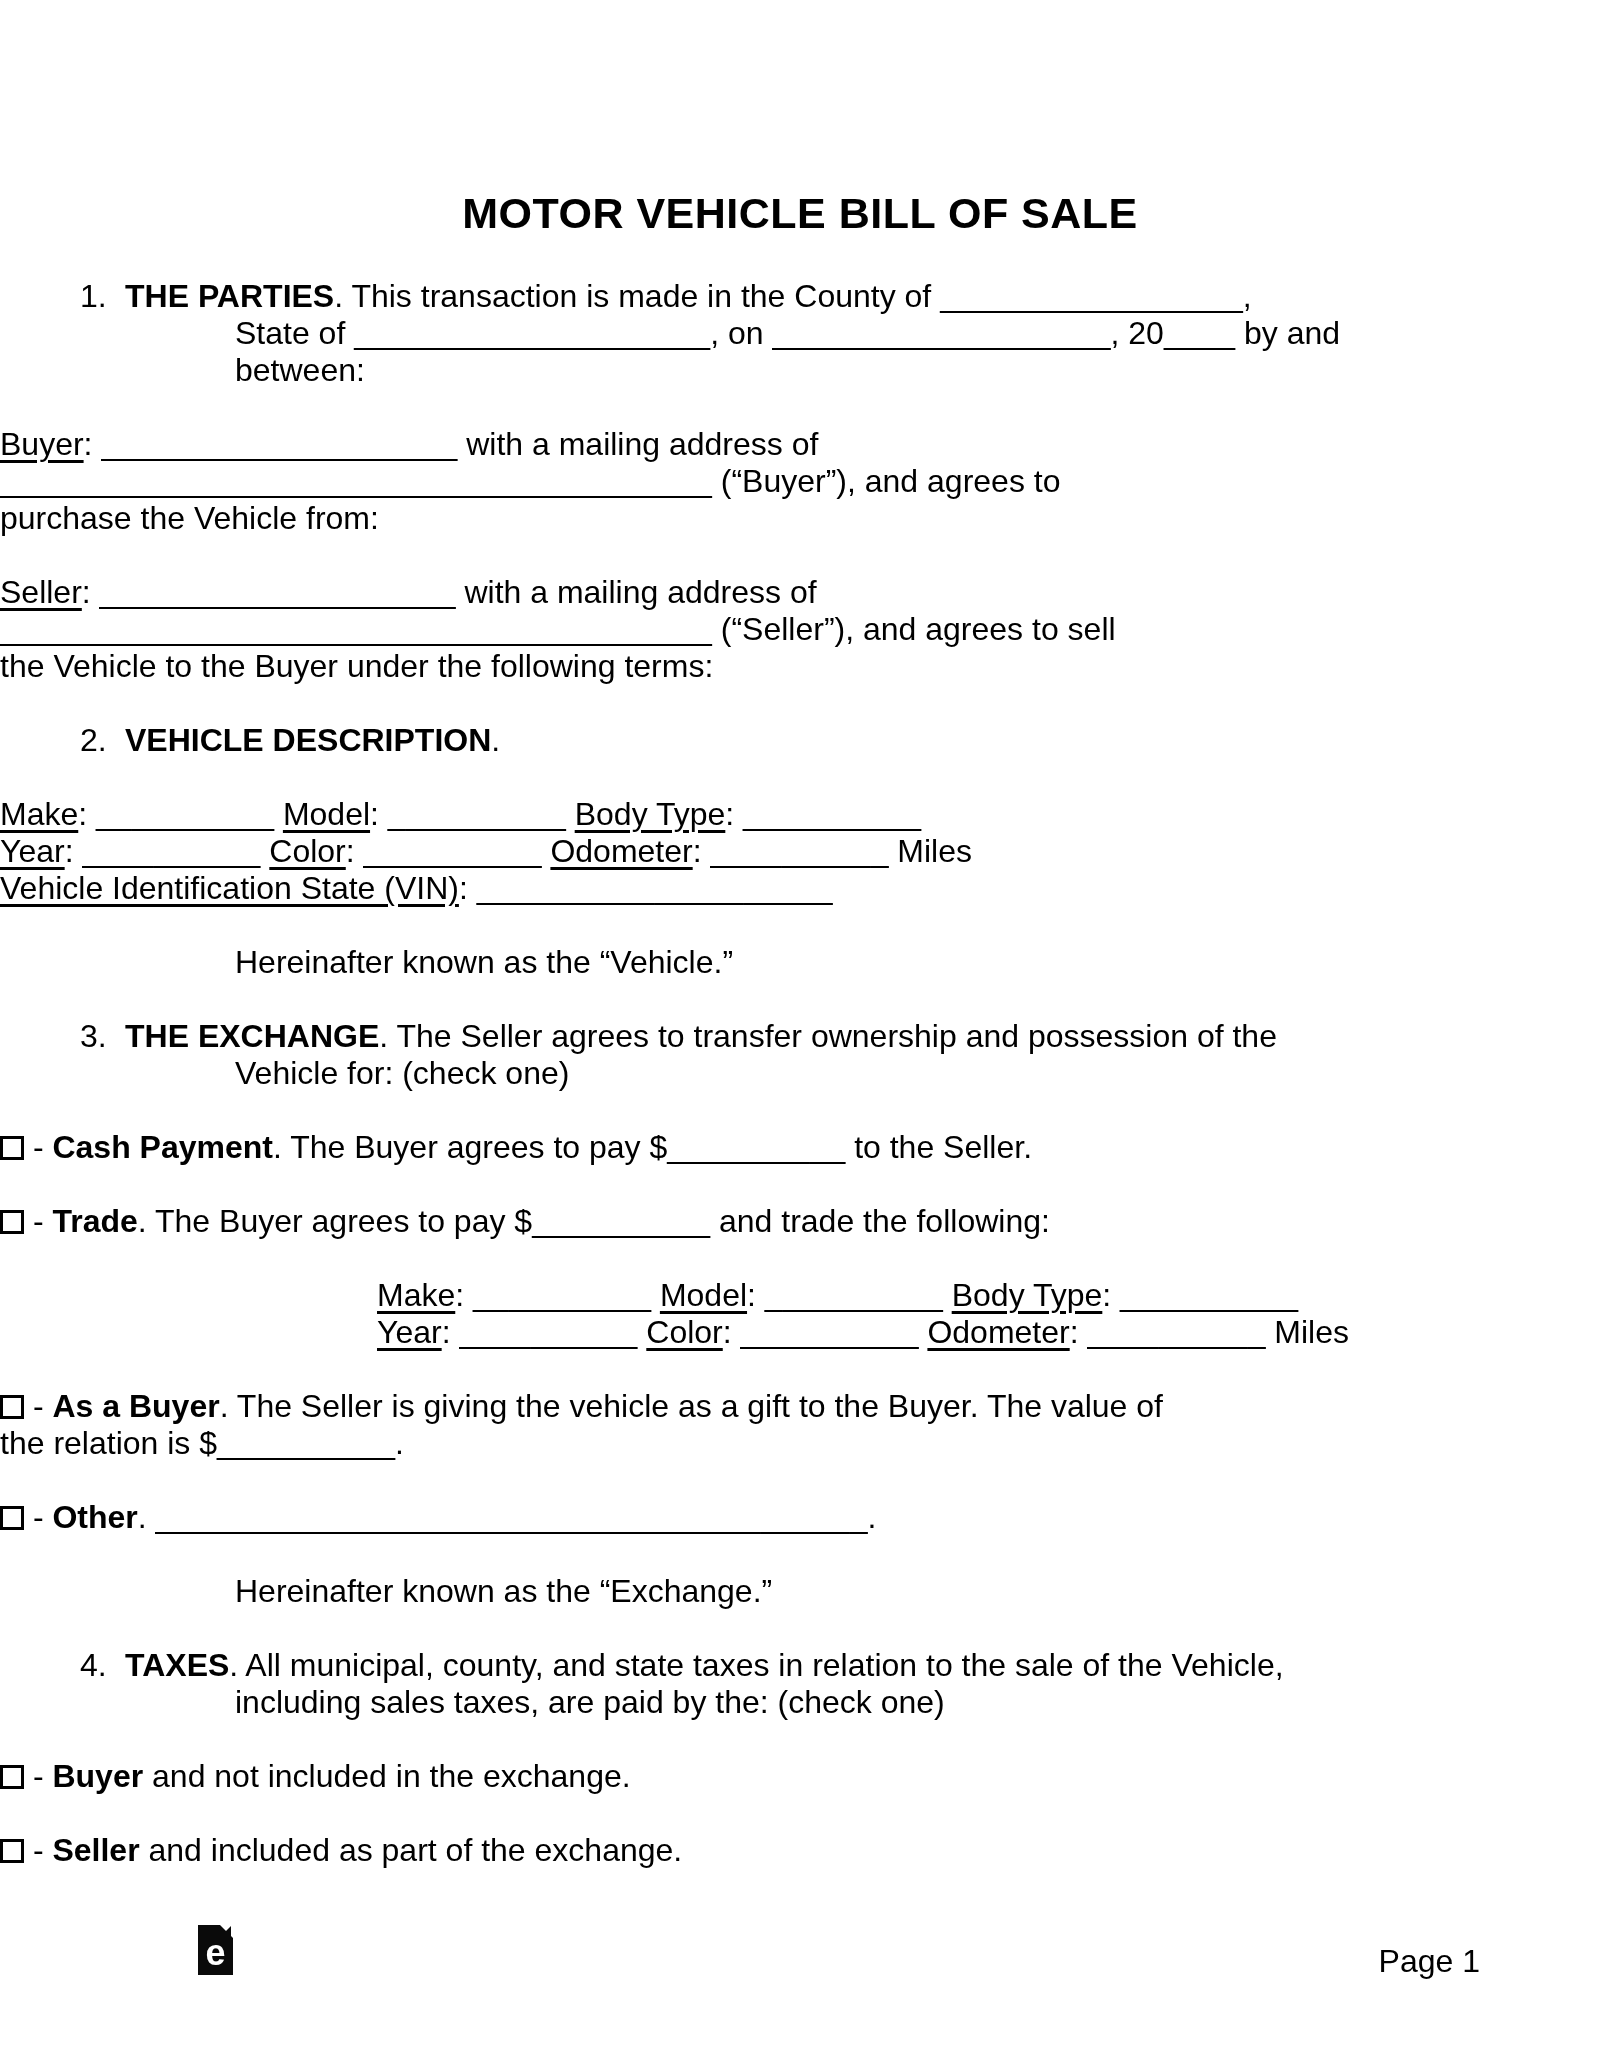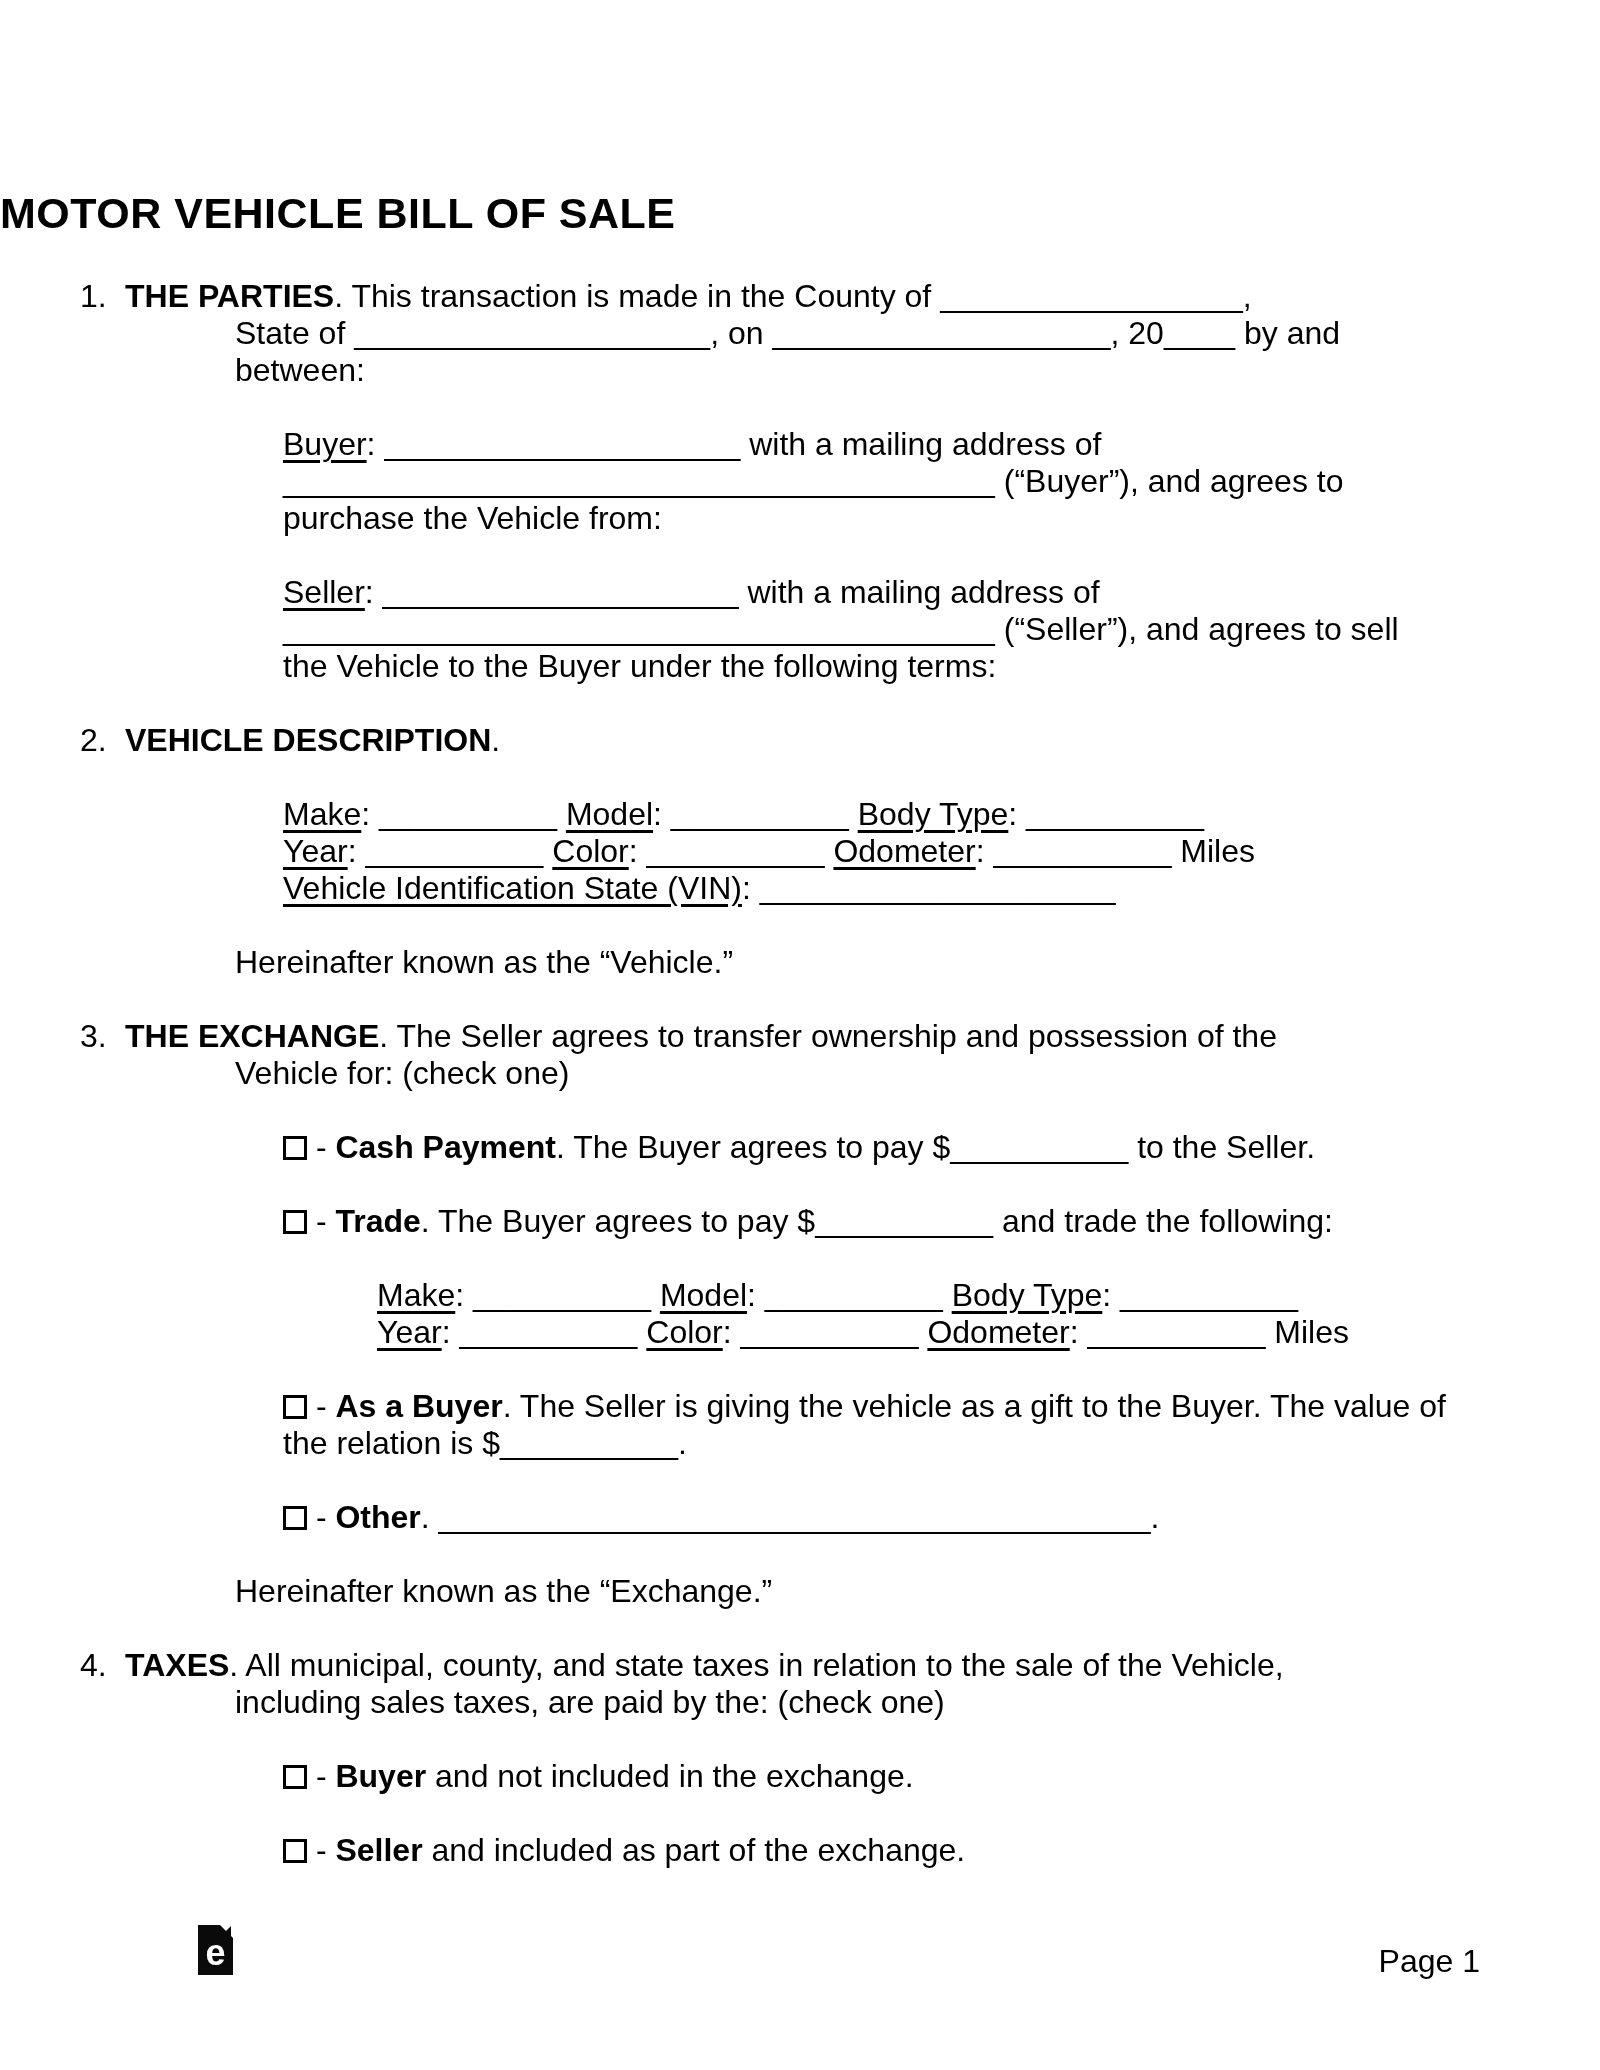--- a/index.html
+++ b/index.html
@@ -4,28 +4,28 @@
 <style>
   * { margin:0; padding:0; box-sizing:border-box; }
   html, body { background:#ffffff; }
   body {
     width:1600px; height:2070px; position:relative; overflow:hidden;
     font-family:"Liberation Sans", sans-serif; color:#000;
   }
   .page { position:absolute; left:0; top:0; width:1600px; height:2070px; background:#fff; }
   .doc-title {
     position:absolute; top:190px; left:0; width:1600px;
-    font-weight:bold; font-size:43px; line-height:46px;
+    text-align:center; font-weight:bold; font-size:43px; line-height:46px;
     letter-spacing:0.5px; white-space:pre;
   }
   #doc-body { position:absolute; top:278px; left:0; width:1600px; }
   .ln { font-size:32px; line-height:37px; height:37px; white-space:pre; }
   .ind-num  { padding-left:80px; }
   .ind-main { padding-left:235px; }
-  .ind-sub  { padding-left:283px; }
+  .ind-sub  { }
   .ind-sub2 { padding-left:377px; }
   .b { font-weight:bold; }
   .u { text-decoration:underline; text-decoration-thickness:3px; text-underline-offset:5px; }
   .num { display:inline-block; width:45px; }
   .checkbox {
     display:inline-block; width:24px; height:24px;
     border:3px solid #000; vertical-align:-2px; background:#fff;
   }
   .footer-logo {
     position:absolute; left:198px; top:1925px; width:35px; height:50px;

